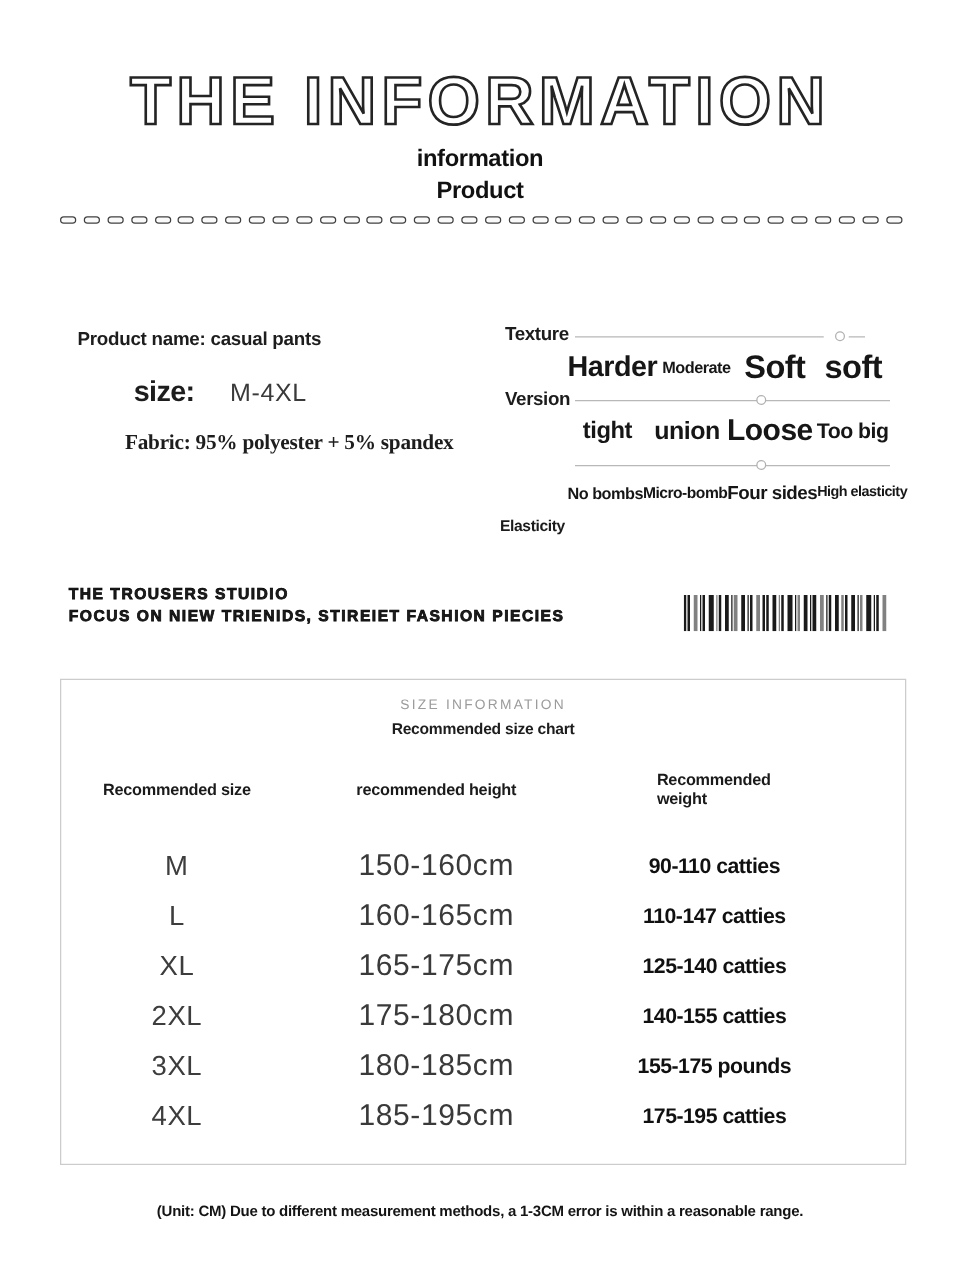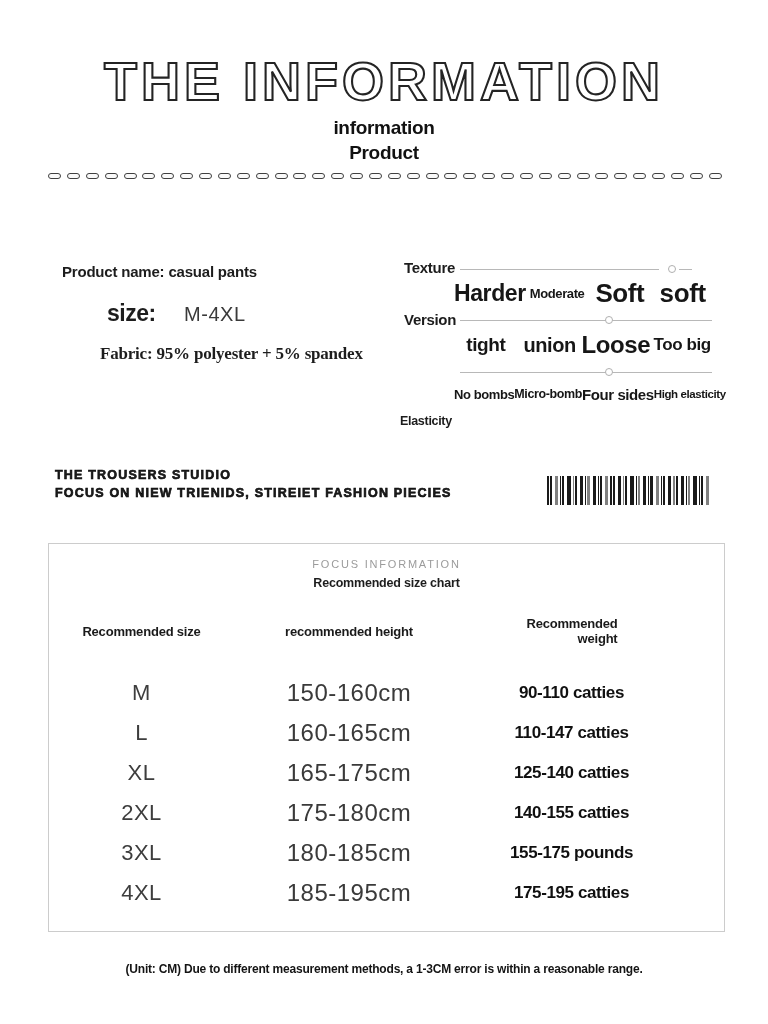--- a/index.html
+++ b/index.html
@@ -80,21 +80,21 @@
     border:1px solid #cccccc; background:#ffffff;
   }
   .sec-label { position:absolute; top:14px; width:100%; text-align:center;
                font-size:11px; color:#9b9b9b; letter-spacing:1.8px; }
   .sec-title { position:absolute; top:32px; width:100%; text-align:center;
                font-size:12.5px; font-weight:700; letter-spacing:-0.2px; }
   .tbl-head {
     position:absolute; top:72px; left:0; width:630px; display:grid;
     grid-template-columns:185px 230px 215px; align-items:center; justify-items:center;
   }
-  .tbl-head .th { font-size:13px; font-weight:700; text-align:right; letter-spacing:-0.2px; color:#1a1a1a; }
+  .tbl-head .th { font-size:13px; font-weight:700; text-align:left; letter-spacing:-0.2px; color:#1a1a1a; }
   .th-weight { width:92px; line-height:15px; }
   .tbl-rows { position:absolute; top:129px; left:0; width:630px; }
   .tbl-row { display:grid; grid-template-columns:185px 230px 215px; height:40px;
              align-items:center; justify-items:center; }
   .td-size   { font-size:22px; font-weight:400; color:#3d3d3d; letter-spacing:0.5px; }
   .td-height { font-size:24px; font-weight:400; color:#3a3a3a; letter-spacing:0.5px; }
   .td-weight { font-size:17px; font-weight:700; color:#101010; letter-spacing:-0.4px; }
 
   
   .footer-note { position:absolute; top:962px; left:0; width:100%; text-align:center;
@@ -194,21 +194,21 @@
       <span>Four sides</span>
       <span>High elasticity</span>
     </div>
   </div>
 
   <div class="brand-1">THE TROUSERS STUIDIO</div>
   <div class="brand-2">FOCUS ON NIEW TRIENIDS, STIREIET FASHION PIECIES</div>
   <div class="barcode"><span class="bar" style="width: 2px; margin-right: 1px;"></span><span class="bar" style="width: 2px; margin-right: 3px;"></span><span class="bar" style="width: 3px; margin-right: 2px; opacity: 0.55;"></span><span class="bar" style="width: 1px; margin-right: 1px;"></span><span class="bar" style="width: 2px; margin-right: 3px;"></span><span class="bar" style="width: 4px; margin-right: 2px;"></span><span class="bar" style="width: 1px; margin-right: 1px; opacity: 0.55;"></span><span class="bar" style="width: 2px; margin-right: 3px;"></span><span class="bar" style="width: 3px; margin-right: 2px;"></span><span class="bar" style="width: 1px; margin-right: 1px;"></span><span class="bar" style="width: 3px; margin-right: 3px; opacity: 0.55;"></span><span class="bar" style="width: 3px; margin-right: 2px;"></span><span class="bar" style="width: 1px; margin-right: 1px;"></span><span class="bar" style="width: 2px; margin-right: 3px;"></span><span class="bar" style="width: 3px; margin-right: 2px; opacity: 0.55;"></span><span class="bar" style="width: 2px; margin-right: 1px;"></span><span class="bar" style="width: 2px; margin-right: 3px;"></span><span class="bar" style="width: 3px; margin-right: 2px;"></span><span class="bar" style="width: 1px; margin-right: 1px; opacity: 0.55;"></span><span class="bar" style="width: 2px; margin-right: 3px;"></span><span class="bar" style="width: 4px; margin-right: 2px;"></span><span class="bar" style="width: 1px; margin-right: 1px;"></span><span class="bar" style="width: 2px; margin-right: 3px; opacity: 0.55;"></span><span class="bar" style="width: 3px; margin-right: 2px;"></span><span class="bar" style="width: 1px; margin-right: 1px;"></span><span class="bar" style="width: 3px; margin-right: 3px;"></span><span class="bar" style="width: 3px; margin-right: 2px; opacity: 0.55;"></span><span class="bar" style="width: 1px; margin-right: 1px;"></span><span class="bar" style="width: 2px; margin-right: 3px;"></span><span class="bar" style="width: 3px; margin-right: 2px;"></span><span class="bar" style="width: 2px; margin-right: 1px; opacity: 0.55;"></span><span class="bar" style="width: 2px; margin-right: 3px;"></span><span class="bar" style="width: 3px; margin-right: 2px;"></span><span class="bar" style="width: 1px; margin-right: 1px;"></span><span class="bar" style="width: 2px; margin-right: 3px; opacity: 0.55;"></span><span class="bar" style="width: 4px; margin-right: 2px;"></span><span class="bar" style="width: 1px; margin-right: 1px;"></span><span class="bar" style="width: 2px; margin-right: 3px;"></span><span class="bar" style="width: 3px; margin-right: 2px; opacity: 0.55;"></span></div>
 
   <div class="chart-box">
-    <div class="sec-label">FOCUS INFORMATION</div>
+    <div class="sec-label">SIZE INFORMATION</div>
     <div class="sec-title">Recommended size chart</div>
 
     <div class="tbl-head">
       <div class="th">Recommended size</div>
       <div class="th">recommended height</div>
       <div class="th th-weight">Recommended weight</div>
     </div>
 
     <div class="tbl-rows">
       <div class="tbl-row">

